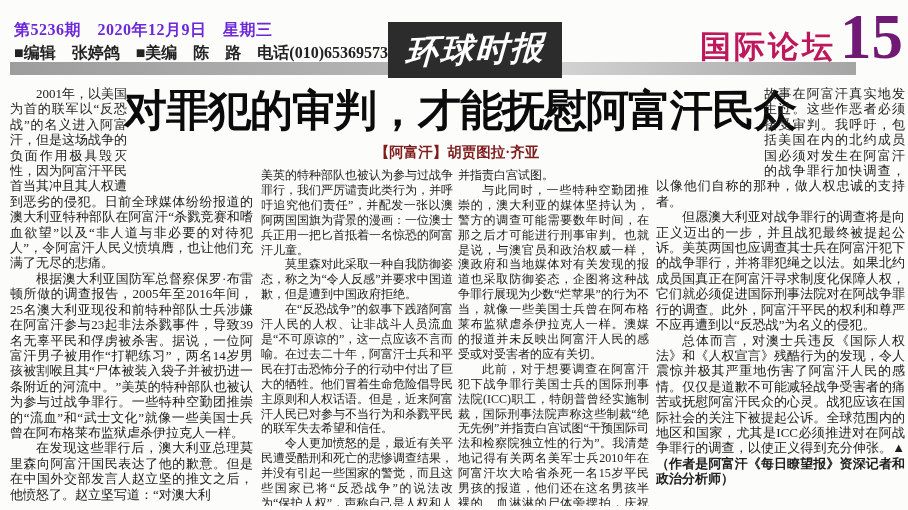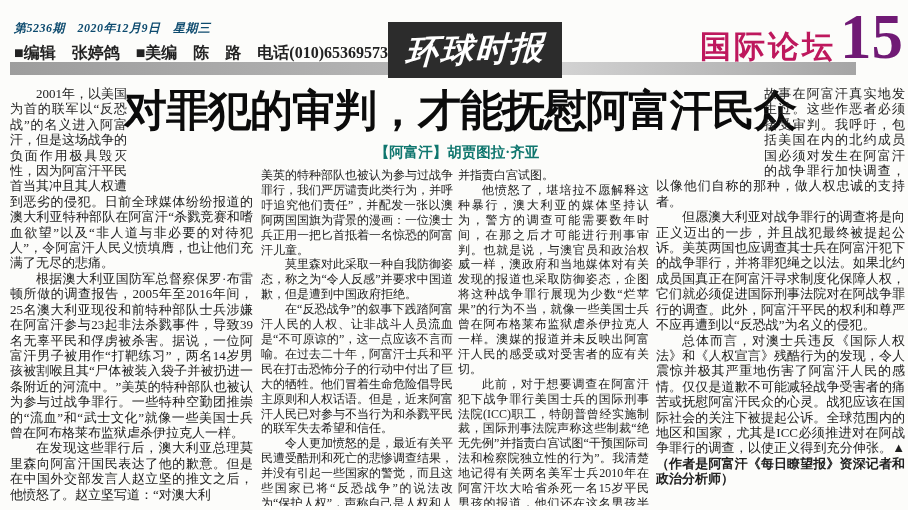--- a/index.html
+++ b/index.html
@@ -1,34 +1,34 @@
 <!DOCTYPE html>
 <html><head>
 <meta charset="utf-8">
 <style>
   html,body{margin:0;padding:0;background:#e9e9e9;}
   .page{
     position:relative;width:908px;height:510px;background:#fcfcfa;overflow:hidden;
     font-family:"Liberation Serif","DejaVu Serif",serif;color:#1e1e1e;
   }
-  .issue-line{position:absolute;left:14px;top:20px;font-size:12px;font-weight:bold;letter-spacing:.5px;color:#0c4a6e;font-style:italic;}
+  .issue-line{position:absolute;left:14px;top:20px;font-size:16px;font-weight:bold;letter-spacing:.5px;color:#6d28d9;}
   .editor-line{position:absolute;left:14px;top:43px;font-size:16px;font-weight:bold;color:#222;}
   .bar-left{position:absolute;left:10px;top:62px;width:378px;height:13px;background:linear-gradient(to right,#9d9d9d,#b3b3b3);}
   .bar-right{position:absolute;left:560px;top:62px;width:296px;height:13px;background:linear-gradient(to right,#d2d2d2,#a5a5a5);}
   .logo-box{position:absolute;left:388px;top:22px;width:174px;height:56px;background:#2c2c2c;display:flex;align-items:center;justify-content:center;}
   .logo-text{color:#ffffff;font-size:33px;font-weight:bold;font-style:italic;letter-spacing:2px;transform:rotate(-2deg) skewX(-4deg);font-family:"DejaVu Serif",serif;}
   .section-title{position:absolute;left:640px;top:26px;width:196px;text-align:right;font-size:31px;font-weight:bold;letter-spacing:3px;color:#be185d;}
   .page-number{position:absolute;left:840px;top:6px;font-size:63px;font-weight:bold;color:#701a75;line-height:1;}
   .headline{
     position:absolute;left:124px;top:80px;width:644px;height:62px;
     font-family:"Liberation Sans","DejaVu Sans",sans-serif;font-weight:900;
     font-size:43px;line-height:60px;letter-spacing:-1px;color:#0b0b0b;
     white-space:nowrap;text-align:center;
   }
-  .byline{position:absolute;left:262px;top:143px;width:390px;text-align:center;font-weight:bold;font-size:14.5px;color:#0f766e;}
+  .byline{position:absolute;left:262px;top:143px;width:390px;text-align:center;font-weight:bold;font-size:14.5px;color:#7f1d1d;}
   .col{position:absolute;overflow:hidden;text-align:justify;color:#202020;}
   .col p{margin:0;padding:0;}
   .col p.ind{text-indent:2em;}
   #col1{left:10px;top:86px;width:243px;height:420px;font-size:13px;line-height:15.4px;}
   #col2{left:261px;top:168px;width:192px;height:338px;font-size:12px;line-height:14.9px;}
   #col3{left:458px;top:168px;width:191px;height:338px;font-size:12px;line-height:14.9px;}
   #col4{left:656px;top:86px;width:249px;height:422px;font-size:13px;line-height:15.4px;}
   .spacer-r{float:right;width:126px;height:102px;}
   .spacer-l{float:left;width:108px;height:88px;}
   .author-note{font-weight:bold;}
@@ -62,21 +62,21 @@
 
   <div class="col" id="col2">
     <p>美英的特种部队也被认为参与过战争罪行，我们严厉谴责此类行为，并呼吁追究他们责任”，并配发一张以澳阿两国国旗为背景的漫画：一位澳士兵正用一把匕首抵着一名惊恐的阿富汗儿童。</p>
     <p class="ind">莫里森对此采取一种自我防御姿态，称之为“令人反感”并要求中国道歉，但是遭到中国政府拒绝。</p>
     <p class="ind">在“反恐战争”的叙事下践踏阿富汗人民的人权、让非战斗人员流血是“不可原谅的”，这一点应该不言而喻。在过去二十年，阿富汗士兵和平民在打击恐怖分子的行动中付出了巨大的牺牲。他们冒着生命危险倡导民主原则和人权话语。但是，近来阿富汗人民已对参与不当行为和杀戮平民的联军失去希望和信任。</p>
     <p class="ind">令人更加愤怒的是，最近有关平民遭受酷刑和死亡的悲惨调查结果，并没有引起一些国家的警觉，而且这些国家已将“反恐战争”的说法改为“保护人权”，声称自己是人权和人道主义法的倡导者。具有讽刺意味的是，北约成员国对这一不当</p>
   </div>
 
   <div class="col" id="col3">
     <p>并指责白宫试图。</p>
-    <p class="ind">他愤怒了，堪培拉不愿解释这种暴行，澳大利亚的媒体坚持认为，警方的调查可能需要数年时间，在那之后才可能进行刑事审判。也就是说，与澳官员和政治权威一样，澳政府和当地媒体对有关发现的报道也采取防御姿态，企图将这种战争罪行展现为少数“烂苹果”的行为不当，就像一些美国士兵曾在阿布格莱布监狱虐杀伊拉克人一样。澳媒的报道并未反映出阿富汗人民的感受或对受害者的应有关切。</p>
+    <p class="ind">与此同时，一些特种空勤团推崇的，澳大利亚的媒体坚持认为，警方的调查可能需要数年时间，在那之后才可能进行刑事审判。也就是说，与澳官员和政治权威一样，澳政府和当地媒体对有关发现的报道也采取防御姿态，企图将这种战争罪行展现为少数“烂苹果”的行为不当，就像一些美国士兵曾在阿布格莱布监狱虐杀伊拉克人一样。澳媒的报道并未反映出阿富汗人民的感受或对受害者的应有关切。</p>
     <p class="ind">此前，对于想要调查在阿富汗犯下战争罪行美国士兵的国际刑事法院(ICC)职工，特朗普曾经实施制裁，国际刑事法院声称这些制裁“绝无先例”并指责白宫试图“干预国际司法和检察院独立性的行为”。我清楚地记得有关两名美军士兵2010年在阿富汗坎大哈省杀死一名15岁平民男孩的报道，他们还在这名男孩半裸的、血淋淋的尸体旁摆拍，庆祝其杀害行为。此类多半在恐怖电影中才能看到的</p>
   </div>
 
   <div class="col" id="col4">
     <div class="spacer-l"></div>
     <p>故事在阿富汗真实地发生过。这些作恶者必须接受审判。我呼吁，包括美国在内的北约成员国必须对发生在阿富汗的战争罪行加快调查，以像他们自称的那种，做人权忠诚的支持者。</p>
     <p class="ind">但愿澳大利亚对战争罪行的调查将是向正义迈出的一步，并且战犯最终被提起公诉。美英两国也应调查其士兵在阿富汗犯下的战争罪行，并将罪犯绳之以法。如果北约成员国真正在阿富汗寻求制度化保障人权，它们就必须促进国际刑事法院对在阿战争罪行的调查。此外，阿富汗平民的权利和尊严不应再遭到以“反恐战”为名义的侵犯。</p>
     <p class="ind"><span>总体而言，对澳士兵违反《国际人权法》和《人权宣言》残酷行为的发现，令人震惊并极其严重地伤害了阿富汗人民的感情。仅仅是道歉不可能减轻战争受害者的痛苦或抚慰阿富汗民众的心灵。战犯应该在国际社会的关注下被提起公诉。全球范围内的地区和国家，尤其是ICC必须推进对在阿战争罪行的调查，以使正义得到充分伸张。▲ </span><span class="author-note">（作者是阿富汗《每日瞭望报》资深记者和政治分析师）</span></p>
   </div>
 

